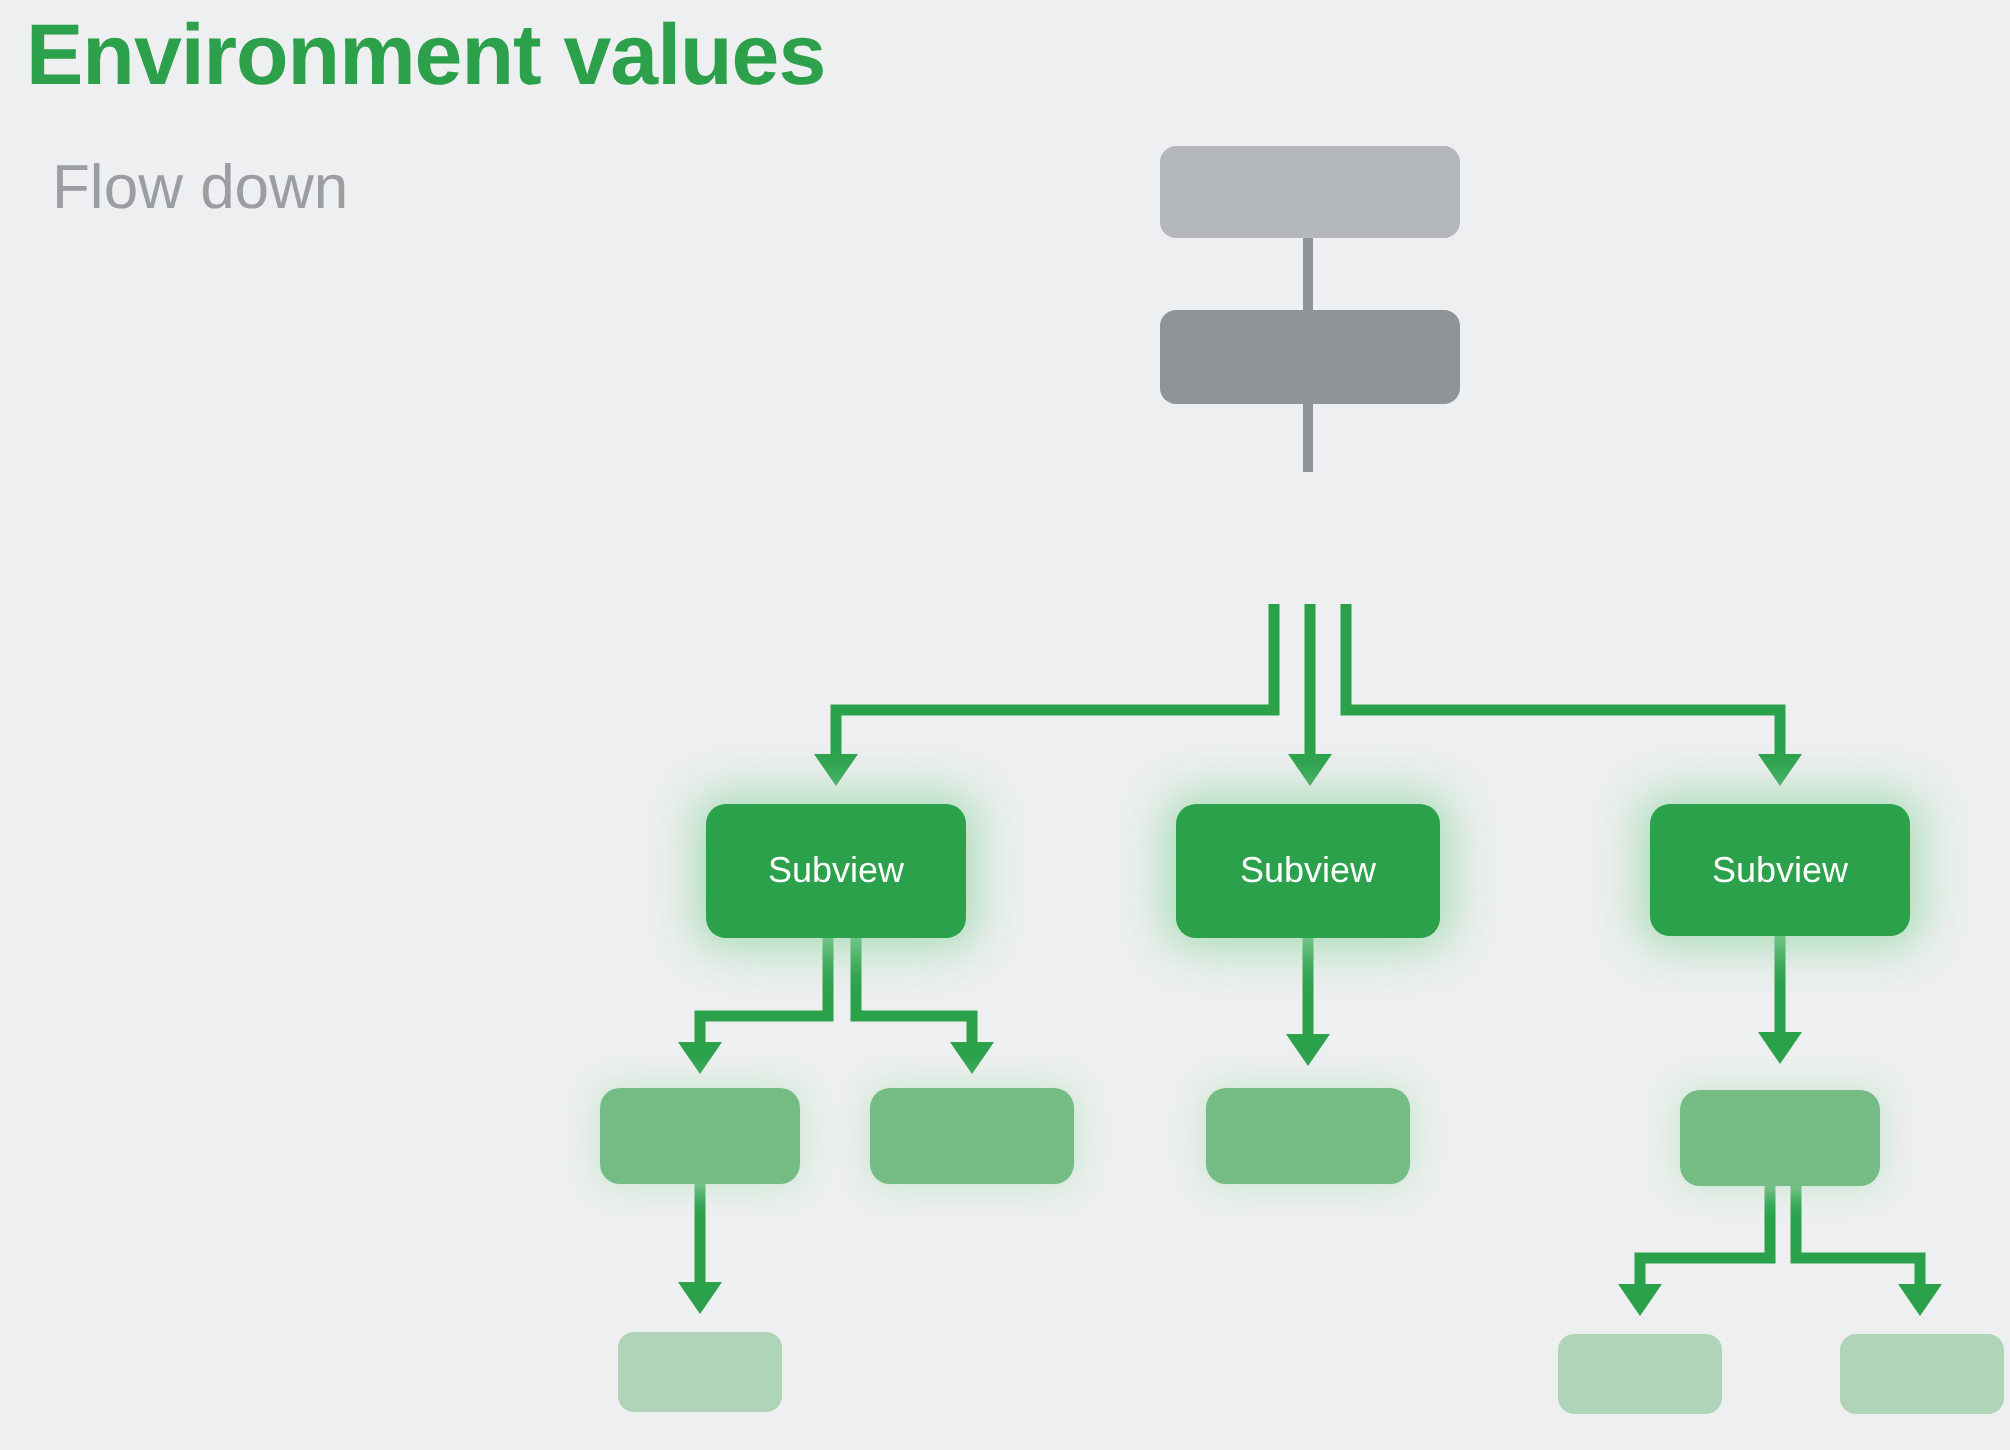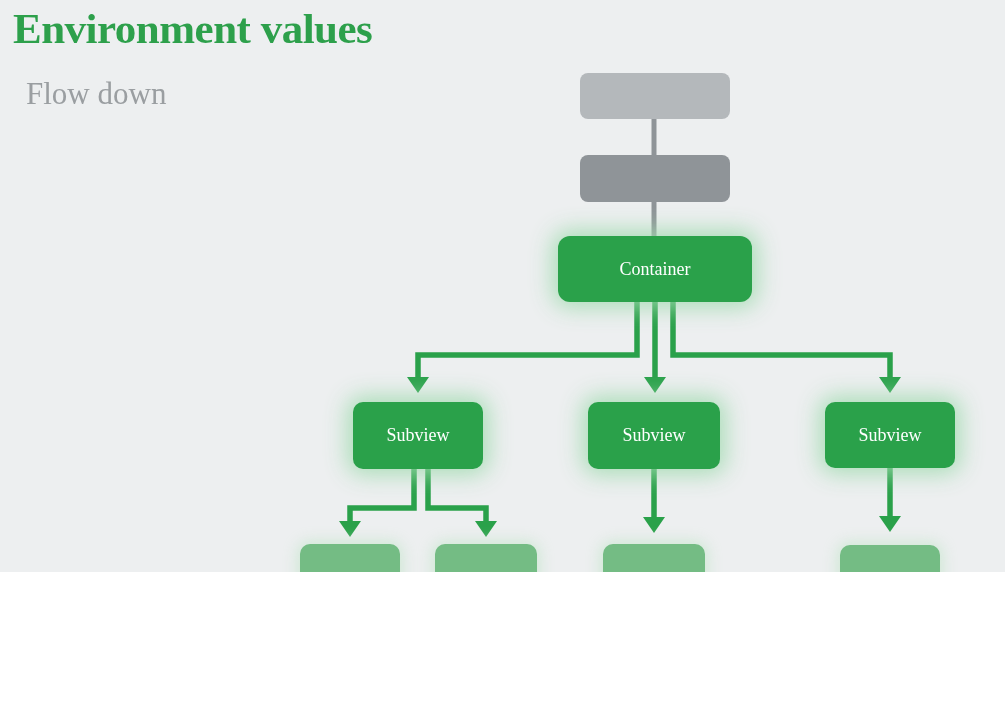--- a/index.html
+++ b/index.html
@@ -1,22 +1,22 @@
 <!DOCTYPE html>
 <html style="--background: #edeff0; --title-green: #2da04b; --subtitle-gray: #9a9ea1; --primary-green: #2aa14a; --medium-green: #74bc84; --light-green: #b0d4b8; --light-gray: #b4b8bb; --dark-gray: #8f9498; --node-text: #ffffff;"><head>
 <meta charset="utf-8">
 <style>
   html, body { margin: 0; padding: 0; }
   #canvas {
     position: relative;
     width: 1005px;
-    height: 572px;
+    height: 725px;
     background: var(--background, #edeff0);
     overflow: hidden;
-    font-family: Liberation Serif, serif;
+    font-family: Liberation Sans, sans-serif;
   }
   .slide-title {
     position: absolute;
     left: 13px;
     top: 4px;
     font-size: 43px;
     font-weight: 700;
     letter-spacing: -0.5px;
     color: var(--title-green, #2da04b);
     margin: 0;
@@ -133,23 +133,20 @@
 
     <path class="edge-green" d="M885,593 V629 H820 V643"></path>
     <path class="arrowhead" d="M809,642 L831,642 L820,658 Z"></path>
     <path class="edge-green" d="M898,593 V629 H960 V643"></path>
     <path class="arrowhead" d="M949,642 L971,642 L960,658 Z"></path>
   </svg>
 
   <div id="node-ancestor-1" class="box gray-box-light"></div>
   <div id="node-ancestor-2" class="box gray-box-dark"></div>
 
-  <div id="node-container" class="box green-box">
-    <span>Container</span>
-  </div>
 
   <div id="node-subview-left" class="box green-box">
     <span>Subview</span>
   </div>
   <div id="node-subview-middle" class="box green-box">
     <span>Subview</span>
   </div>
   <div id="node-subview-right" class="box green-box">
     <span>Subview</span>
   </div>

